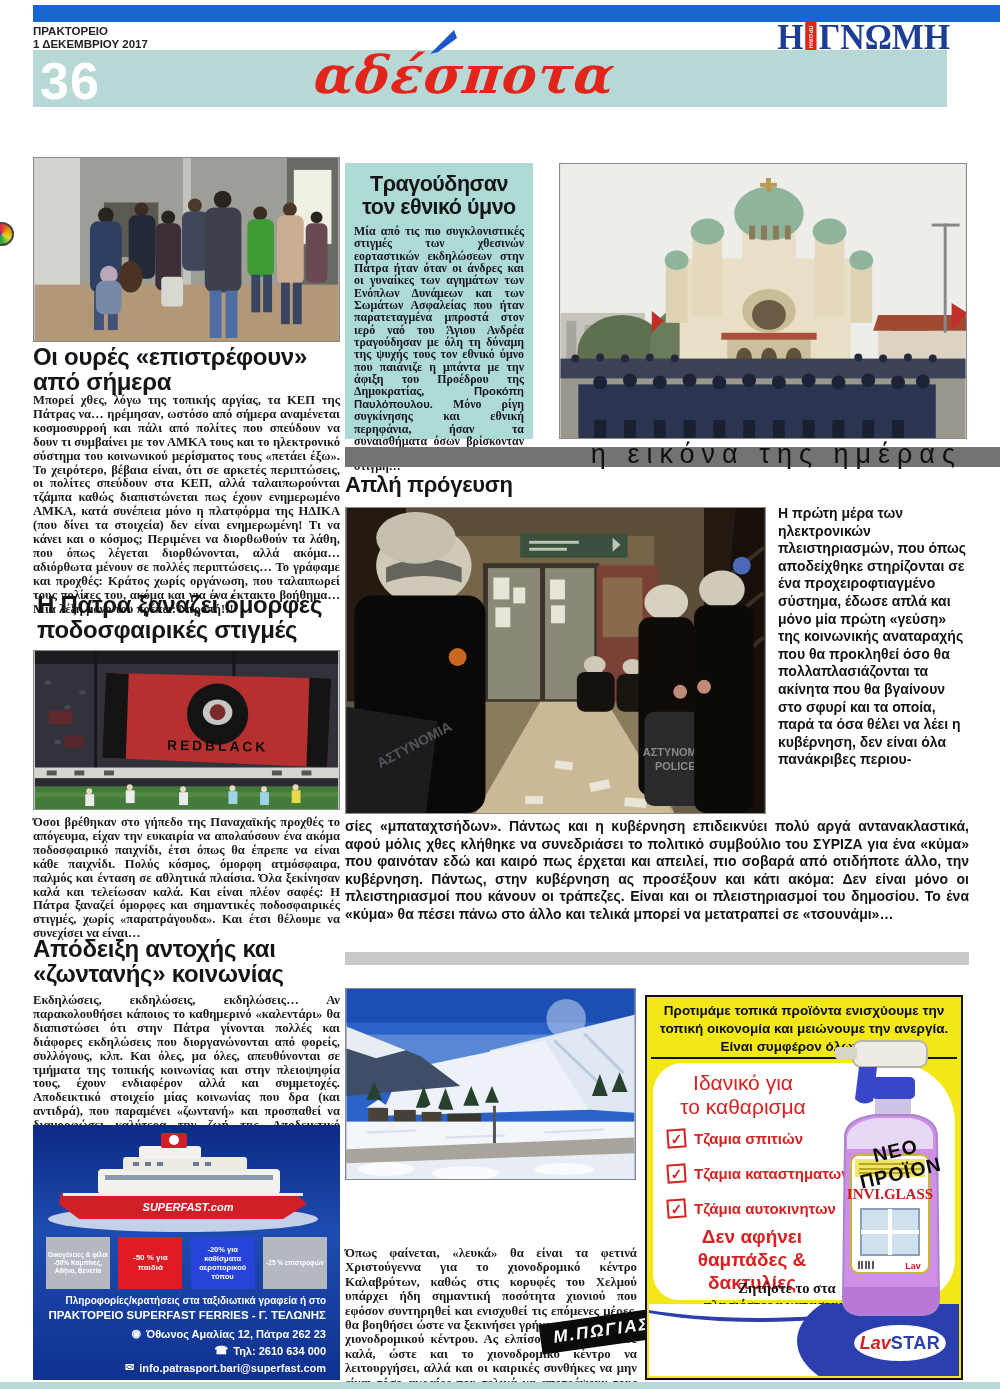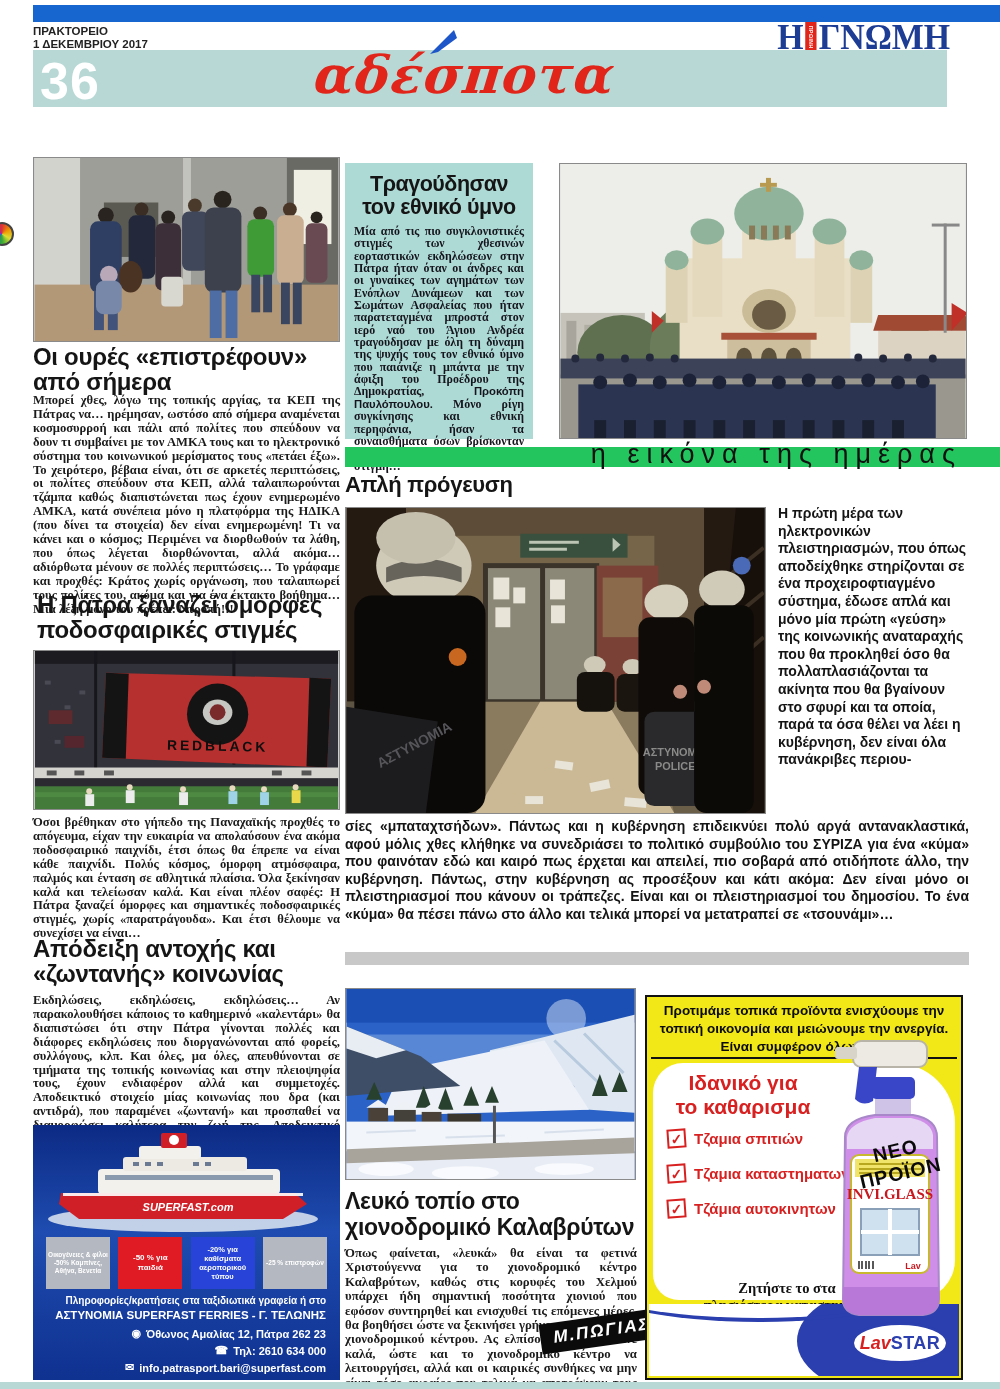--- a/index.html
+++ b/index.html
@@ -27,21 +27,21 @@
   .serif-body{font-family:Liberation Serif, serif;font-weight:bold;font-size:12.6px;line-height:13.9px;
             text-align:justify;color:#1b1b1b;}
   .sans-body{font-family:"Liberation Sans",sans-serif;font-weight:bold;font-size:14px;line-height:17.6px;
             text-align:justify;color:#141414;}
   .photo{border:1px solid #8a8a8a;box-sizing:border-box;background:#ddd;}
   
   .anthem-box{left:345px;top:163px;width:188px;height:276px;background:#aedad6;box-sizing:border-box;padding:8px 9px;}
   .anthem-box h2{margin:2px 0 6px 0;font-size:21.5px;line-height:23px;text-align:center;letter-spacing:-0.5px;}
   .anthem-body{font-family:"Liberation Serif",serif;font-weight:bold;font-size:11.9px;line-height:12.35px;
             text-align:justify;color:#15151d;}
-  .gray-banner{left:345px;top:447px;width:655px;height:20px;background:#22c55e;}
+  .gray-banner{left:345px;top:447px;width:655px;height:20px;background:#737373;}
   .gray-banner span{position:absolute;right:38px;top:-8px;font-size:27px;font-weight:normal;
             letter-spacing:7px;color:#111;font-family:"Liberation Sans",sans-serif;}
   .gray-divider{left:345px;top:952px;width:624px;height:13px;background:#c8c8c8;}
   
   .stamp{left:540px;top:1316px;background:#0b0b0b;color:#fff;padding:5px 13px;font-size:17px;
           font-weight:bold;font-style:italic;letter-spacing:2px;transform:rotate(-8deg);}
   
   .sf-ad{left:33px;top:1125px;width:307px;height:255px;
          background:linear-gradient(180deg,#0c2a84 0%,#1e4cb0 42%,#0f3190 100%);overflow:hidden;}
   .sf-boxes{position:absolute;left:0;top:112px;width:307px;display:flex;justify-content:space-between;padding:0 13px;box-sizing:border-box;}
@@ -55,21 +55,21 @@
   .sf-info .l2{font-size:11.5px;font-weight:bold;margin-bottom:6px;}
   .sf-row{display:flex;justify-content:flex-end;align-items:center;gap:5px;font-size:11px;font-weight:bold;margin-bottom:4px;}
   .sf-ic{font-size:11px;}
   
   .lv-ad{left:645px;top:995px;width:318px;height:385px;background:#f2e818;border:2px solid #111;box-sizing:border-box;overflow:hidden;}
   .lv-head{position:absolute;left:4px;top:4px;right:4px;height:56px;border-bottom:2px solid #111;
            display:flex;align-items:center;justify-content:center;text-align:center;
            font-size:13.5px;font-weight:bold;line-height:18px;color:#0a0a0a;padding:0 6px;}
   .lv-white{position:absolute;left:6px;top:66px;right:6px;bottom:78px;background:#fff;border-radius:30px 60px 40px 26px;}
   .lv-ideal{position:absolute;left:16px;top:74px;width:160px;text-align:center;color:#d82020;
-            font-size:21px;font-weight:bold;line-height:24px;}
+            font-size:21px;font-weight:normal;line-height:24px;}
   .lv-list{position:absolute;left:20px;top:132px;}
   .lv-item{display:flex;align-items:center;gap:8px;margin-bottom:16px;}
   .lv-check{width:15px;height:15px;border:2px solid #d82020;background:#fff;color:#d82020;font-size:14px;
             font-weight:bold;display:flex;align-items:center;justify-content:center;transform:rotate(-4deg);}
   .lv-item span.txt{color:#d82020;font-size:15px;font-weight:bold;}
   .lv-claim{position:absolute;left:10px;top:228px;width:190px;text-align:center;color:#d82020;
             font-size:19px;font-weight:bold;line-height:23px;}
   .lv-ask{position:absolute;left:30px;top:283px;width:220px;text-align:center;color:#111;
           font-size:14.5px;font-weight:bold;font-family:"Liberation Serif",serif;line-height:17px;}
   .lv-neo{position:absolute;left:196px;top:142px;width:110px;text-align:center;color:#0a0a0a;
@@ -227,21 +227,21 @@
         </g>
     </svg>
     <div class="sf-boxes">
       <div class="sf-box gray">Οικογένειες &amp; φίλοι -50% Καμπίνες, Αθήνα, Βενετία</div>
       <div class="sf-box red">-50 % για παιδιά</div>
       <div class="sf-box blue">-20% για καθίσματα αεροπορικού τύπου</div>
       <div class="sf-box gray">-25 % επιστροφών</div>
     </div>
     <div class="sf-info">
       <div class="l1">Πληροφορίες/κρατήσεις στα ταξιδιωτικά γραφεία ή στο</div>
-      <div class="l2">ΑΣΤΥΝΟΜΙΑ SUPERFAST FERRIES - Γ. ΤΕΛΩΝΗΣ</div>
+      <div class="l2">ΠΡΑΚΤΟΡΕΙΟ SUPERFAST FERRIES - Γ. ΤΕΛΩΝΗΣ</div>
       <div class="sf-row">
           <span class="sf-ic">◉</span>
           <span>Όθωνος Αμαλίας 12, Πάτρα 262 23</span>
         </div>
       <div class="sf-row">
           <span class="sf-ic">☎</span>
           <span>Τηλ: 2610 634 000</span>
         </div>
       <div class="sf-row">
           <span class="sf-ic">✉</span>
@@ -459,21 +459,20 @@
     <rect x="148" y="118" width="3" height="38" fill="#555"></rect>
     <polygon points="0,162 291,150 291,172 0,182" fill="#a8a49c"></polygon>
     <polygon points="0,176 291,166 291,192 0,192" fill="#e8ecf4"></polygon>
     <g fill="#f8fafd">
         <ellipse cx="40" cy="182" rx="28" ry="7"></ellipse>
         <ellipse cx="120" cy="186" rx="34" ry="7"></ellipse>
         <ellipse cx="220" cy="182" rx="30" ry="6"></ellipse>
       </g>
   </svg>
 
-  <h2 class="abs h-sans" style="left:345px;top:1188px;width:300px;font-size:23px;line-height:26px;margin:0;">Λευκό τοπίο στο χιονοδρομικό Καλαβρύτων</h2>
   <p class="abs serif-body" style="left:345px;top:1246px;width:292px;margin:0;font-size:12.8px;line-height:14.4px;">Όπως φαίνεται, «λευκά» θα είναι τα φετινά Χριστούγεννα για το χιονοδρομικό κέντρο Καλαβρύτων, καθώς στις κορυφές του Χελμού υπάρχει ήδη σημαντική ποσότητα χιονιού που εφόσον συντηρηθεί και ενισχυθεί τις επόμενες μέρες, θα βοηθήσει ώστε να ξεκινήσει γρήγορα η σαιζόν του χιονοδρομικού κέντρου. Ας ελπίσουμε όλα να πάνε καλά, ώστε και το χιονοδρομικό κέντρο να λειτουργήσει, αλλά και οι καιρικές συνθήκες να μην είναι τόσο ακραίες που τελικά να αποτρέψουν τους επισκέπτες να βρεθούν στην ορεινή Αχαΐα.</p>
   <div class="abs stamp">Μ.ΠΩΓΙΑΣ</div>
 
   <div class="abs lv-ad">
     <div class="lv-head">Προτιμάμε τοπικά προϊόντα ενισχύουμε την τοπική οικονομία και μειώνουμε την ανεργία. Είναι συμφέρον όλων μας</div>
     <div class="lv-white"></div>
     <div class="lv-ideal">
       <div>Ιδανικό για</div>
       <div>το καθαρισμα</div>
     </div>
@@ -517,20 +516,24 @@
       <g stroke="#222" stroke-width="1.5">
           <line x1="44" y1="224" x2="44" y2="232"></line>
           <line x1="47" y1="224" x2="47" y2="232"></line>
           <line x1="51" y1="224" x2="51" y2="232"></line>
           <line x1="54" y1="224" x2="54" y2="232"></line>
           <line x1="58" y1="224" x2="58" y2="232"></line>
         </g>
       <text x="98" y="232" text-anchor="middle" font-family="Liberation Sans" font-weight="bold" font-size="9" fill="#c81820">Lav</text>
       <path d="M28,250 L124,250 L124,262 Q124,276 108,278 L44,278 Q28,276 28,262 Z" fill="#b878d8"></path>
     </svg>
+    <div class="lv-claim">
+      <div>Δεν αφήνει</div>
+      <div>θαμπάδες &amp; δακτυλίες</div>
+    </div>
     <div class="lv-ask">
       <div>Ζητήστε το στα</div>
       <div>πλησιέστερα καταστηματα</div>
     </div>
     <div class="lv-bottom">
       <div class="lv-swoosh"></div>
       <div class="lv-curve"></div>
       <div class="lv-logo">
         <span class="lav">Lav</span>
           <span class="star">STAR</span>

